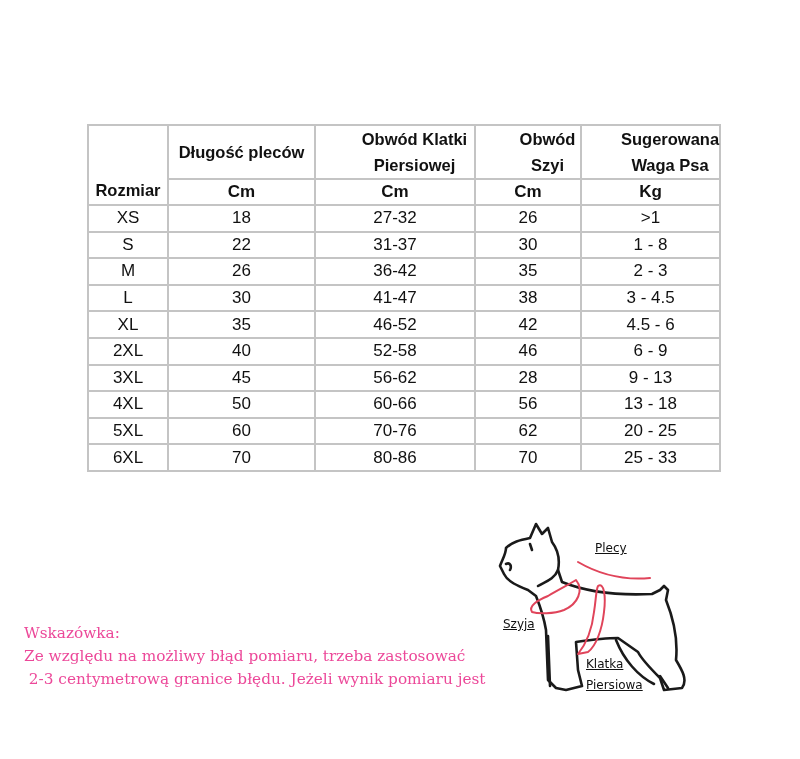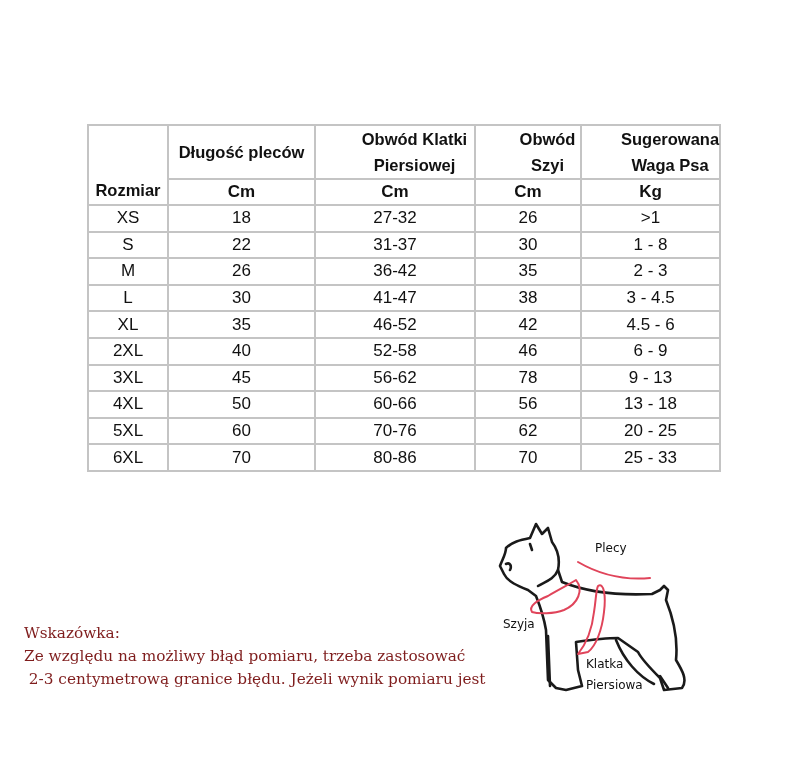--- a/index.html
+++ b/index.html
@@ -19,25 +19,25 @@
   .size-table th { font-weight: bold; font-size: 16.5px; }
   .size-table th.two-line { line-height: 26px; padding-left: 39px; }
   .size-table tr.head1 th { height: 52px; }
   .size-table tr.unit th { height: 23px; font-size: 17px; }
   .size-table tbody td { height: 24.6px; margin-left: 16px; }
   .col0 { width: 80px; } .col1 { width: 147px; } .col2 { width: 160px; } .col3 { width: 106px; } .col4 { width: 120px; }
   .th-rozmiar { vertical-align: bottom !important; padding-bottom: 2px !important; margin-left: 40px; }
 
   .tip {
     position: absolute; left: 24px; top: 622px;
-    font-family: "DejaVu Serif", serif; font-size: 15.3px; line-height: 23px; color: #7f1d1d;
+    font-family: "DejaVu Serif", serif; font-size: 15.3px; line-height: 23px; color: #ec4899;
     white-space: pre;
   }
   .dog { position: absolute; left: 492px; top: 520px; width: 220px; height: 190px; }
-  .dog-label { position: absolute; font-family: "DejaVu Sans", sans-serif; font-size: 12px; color: #111; }
+  .dog-label { position: absolute; font-family: "DejaVu Sans", sans-serif; font-size: 12px; color: #111; text-decoration: underline; }
 </style>
 </head>
 <body>
 
 <table class="size-table">
   <colgroup>
     <col class="col0">
       <col class="col1">
       <col class="col2">
       <col class="col3">
@@ -107,21 +107,21 @@
       <td>2XL</td>
       <td>40</td>
       <td>52-58</td>
       <td>46</td>
       <td>6 - 9</td>
     </tr>
     <tr>
       <td>3XL</td>
       <td>45</td>
       <td>56-62</td>
-      <td>78</td>
+      <td>28</td>
       <td>9 - 13</td>
     </tr>
     <tr>
       <td>4XL</td>
       <td>50</td>
       <td>60-66</td>
       <td>56</td>
       <td>13 - 18</td>
     </tr>
     <tr>

